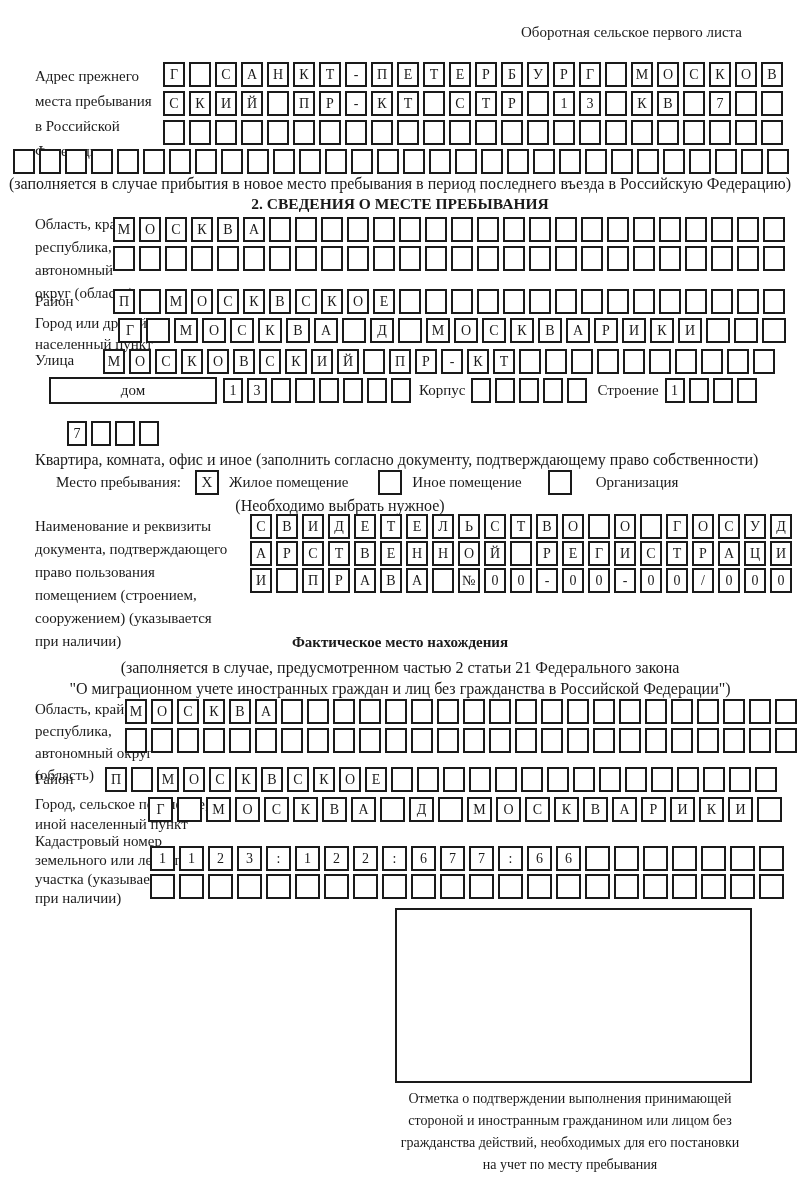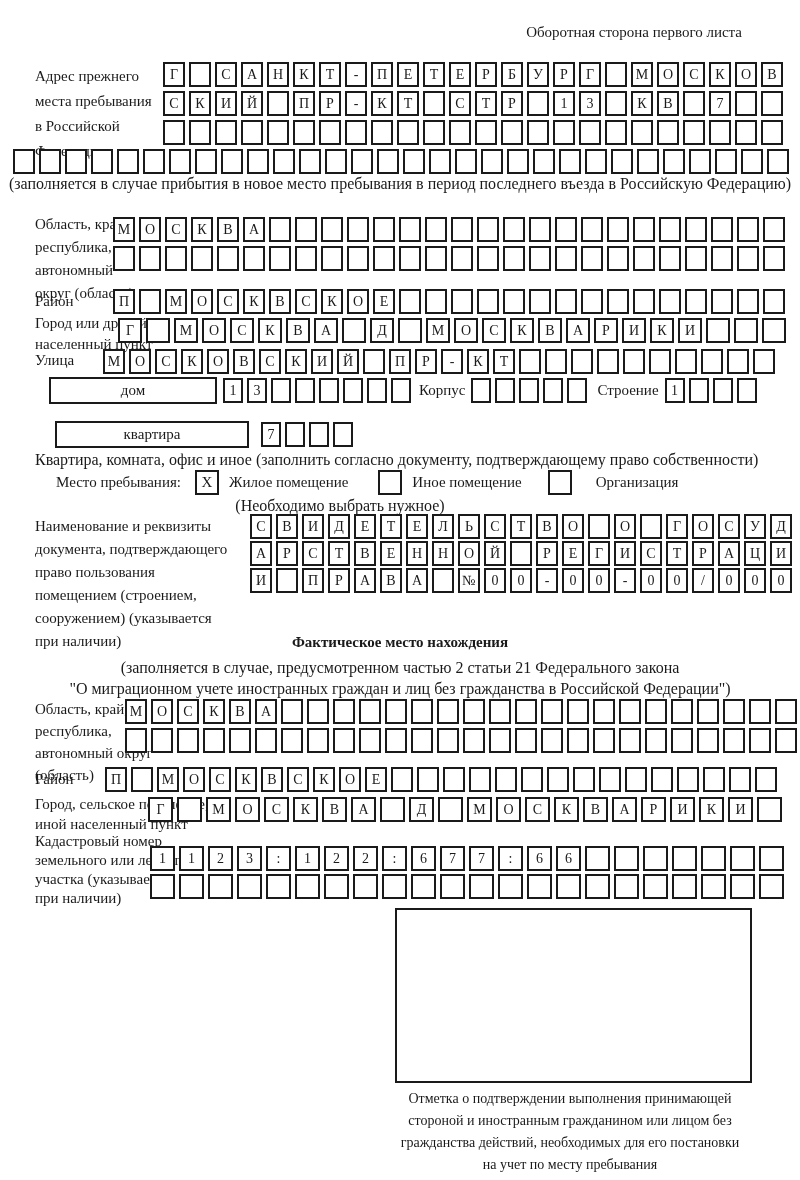--- a/index.html
+++ b/index.html
@@ -31,21 +31,21 @@
     display:flex;align-items:center;justify-content:center;font-size:15px;flex:0 0 auto;
   }
   .inline-lbl{font-size:15px;white-space:nowrap;flex:0 0 auto;}
   .stamp-box{box-sizing:border-box;border:2px solid #1a1a1a;background:#fff;}
 </style>
 </head>
 <body>
 
 <div class="page">
 
-  <div class="abs lbl" style="top:24px;right:58px;">Оборотная сторона первого листа</div>
+  <div class="abs lbl" style="top:24px;right:58px;">Оборотная сельское первого листа</div>
 
   <div class="abs lbl" style="left:35px;top:64px;line-height:25px;">Адрес прежнего
 места пребывания
 в Российской
 Федерации</div>
   <div class="abs cellrow" style="left:163px;top:62px;">
       <div class="cell">Г</div>
       <div class="cell"></div>
       <div class="cell">С</div>
       <div class="cell">А</div>
@@ -149,20 +149,21 @@
       <div class="cell"></div>
       <div class="cell"></div>
       <div class="cell"></div>
       <div class="cell"></div>
       <div class="cell"></div>
       <div class="cell"></div>
       <div class="cell"></div>
     </div>
   <div class="abs cap center" style="left:0;top:175px;">(заполняется в случае прибытия в новое место пребывания в период последнего въезда в Российскую Федерацию)</div>
 
+  <div class="abs title" style="left:0;top:195px;">2. СВЕДЕНИЯ О МЕСТЕ ПРЕБЫВАНИЯ</div>
 
   <div class="abs lbl" style="left:35px;top:213px;line-height:23px;">Область, край,
 республика,
 автономный
 округ (область)</div>
   <div class="abs cellrow" style="left:113px;top:217px;">
       <div class="cell">М</div>
       <div class="cell">О</div>
       <div class="cell">С</div>
       <div class="cell">К</div>
@@ -330,21 +331,20 @@
     <span class="inline-lbl" style="margin-left:10px;">Строение</span>
     <div class="cellrow w20" style="margin-left:6px;">
         <div class="cell">1</div>
         <div class="cell"></div>
         <div class="cell"></div>
         <div class="cell"></div>
       </div>
   </div>
 
   <div class="abs rowflex" style="left:34px;top:421px;">
-    <div class="wide-box" style="width:194px;">квартира</div>
     <div class="cellrow w20" style="margin-left:12px;">
         <div class="cell">7</div>
         <div class="cell"></div>
         <div class="cell"></div>
         <div class="cell"></div>
       </div>
   </div>
   <div class="abs cap" style="left:35px;top:451px;">Квартира, комната, офис и иное (заполнить согласно документу, подтверждающему право собственности)</div>
 
   <div class="abs rowflex" style="left:35px;top:470px;">

